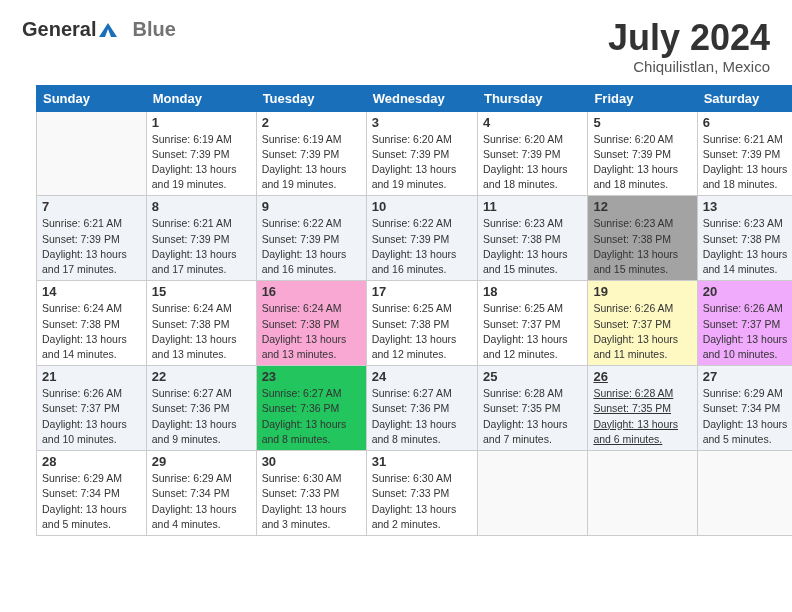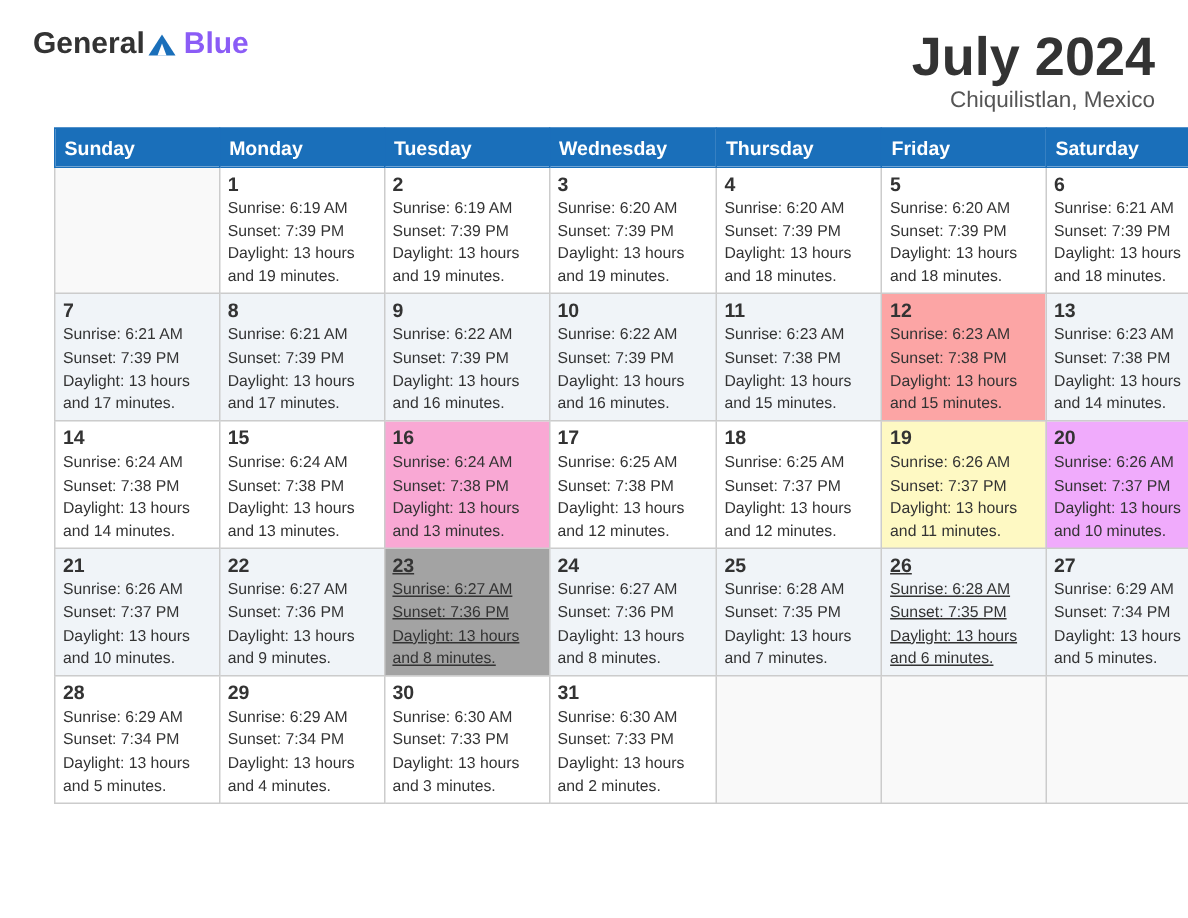--- a/index.html
+++ b/index.html
@@ -81,21 +81,21 @@
 
 <div class="header">
   <div class="logo">
     <div style="display:flex;align-items:center;">
       <span style="font-size:20px;font-weight:bold;color:#333;">General</span>
       <svg width="22" height="22" viewBox="0 0 22 22" style="margin:0 1px;">
         <polygon points="2,18 11,4 20,18" fill="#1a6fba"></polygon>
         <polygon points="8,18 14,18 11,10" fill="#fff"></polygon>
       </svg>
     </div>
-    <span style="font-size:20px;font-weight:bold;color:#8b5cf6;margin-left:2px;">Blue</span>
+    <span style="font-size:20px;font-weight:bold;color:#737373;margin-left:12px;">Blue</span>
   </div>
   <div class="title-block">
     <div class="month-title">July 2024</div>
     <div class="location">Chiquilistlan, Mexico</div>
   </div>
 </div>
 
 <table class="calendar">
   <thead>
     <tr id="weekday-header">
@@ -183,21 +183,21 @@
 Daylight: 13 hours
 and 16 minutes.</div>
         </td>
         <td style="background: rgb(240, 244, 248);">
           <span class="day-number">11</span>
           <div class="day-info" style="white-space: pre-line;">Sunrise: 6:23 AM
 Sunset: 7:38 PM
 Daylight: 13 hours
 and 15 minutes.</div>
         </td>
-        <td style="background: #fca5a5;">
+        <td style="background: #a3a3a3;">
           <span class="day-number">12</span>
           <div class="day-info" style="white-space: pre-line;">Sunrise: 6:23 AM
 Sunset: 7:38 PM
 Daylight: 13 hours
 and 15 minutes.</div>
         </td>
         <td style="background: rgb(240, 244, 248);">
           <span class="day-number">13</span>
           <div class="day-info" style="white-space: pre-line;">Sunrise: 6:23 AM
 Sunset: 7:38 PM
@@ -264,21 +264,21 @@
 Daylight: 13 hours
 and 10 minutes.</div>
         </td>
         <td style="background: rgb(240, 244, 248);">
           <span class="day-number">22</span>
           <div class="day-info" style="white-space: pre-line;">Sunrise: 6:27 AM
 Sunset: 7:36 PM
 Daylight: 13 hours
 and 9 minutes.</div>
         </td>
-        <td style="background: #a3a3a3; text-decoration: underline;">
+        <td style="background: #22c55e;">
           <span class="day-number">23</span>
           <div class="day-info" style="white-space: pre-line;">Sunrise: 6:27 AM
 Sunset: 7:36 PM
 Daylight: 13 hours
 and 8 minutes.</div>
         </td>
         <td style="background: rgb(240, 244, 248);">
           <span class="day-number">24</span>
           <div class="day-info" style="white-space: pre-line;">Sunrise: 6:27 AM
 Sunset: 7:36 PM

